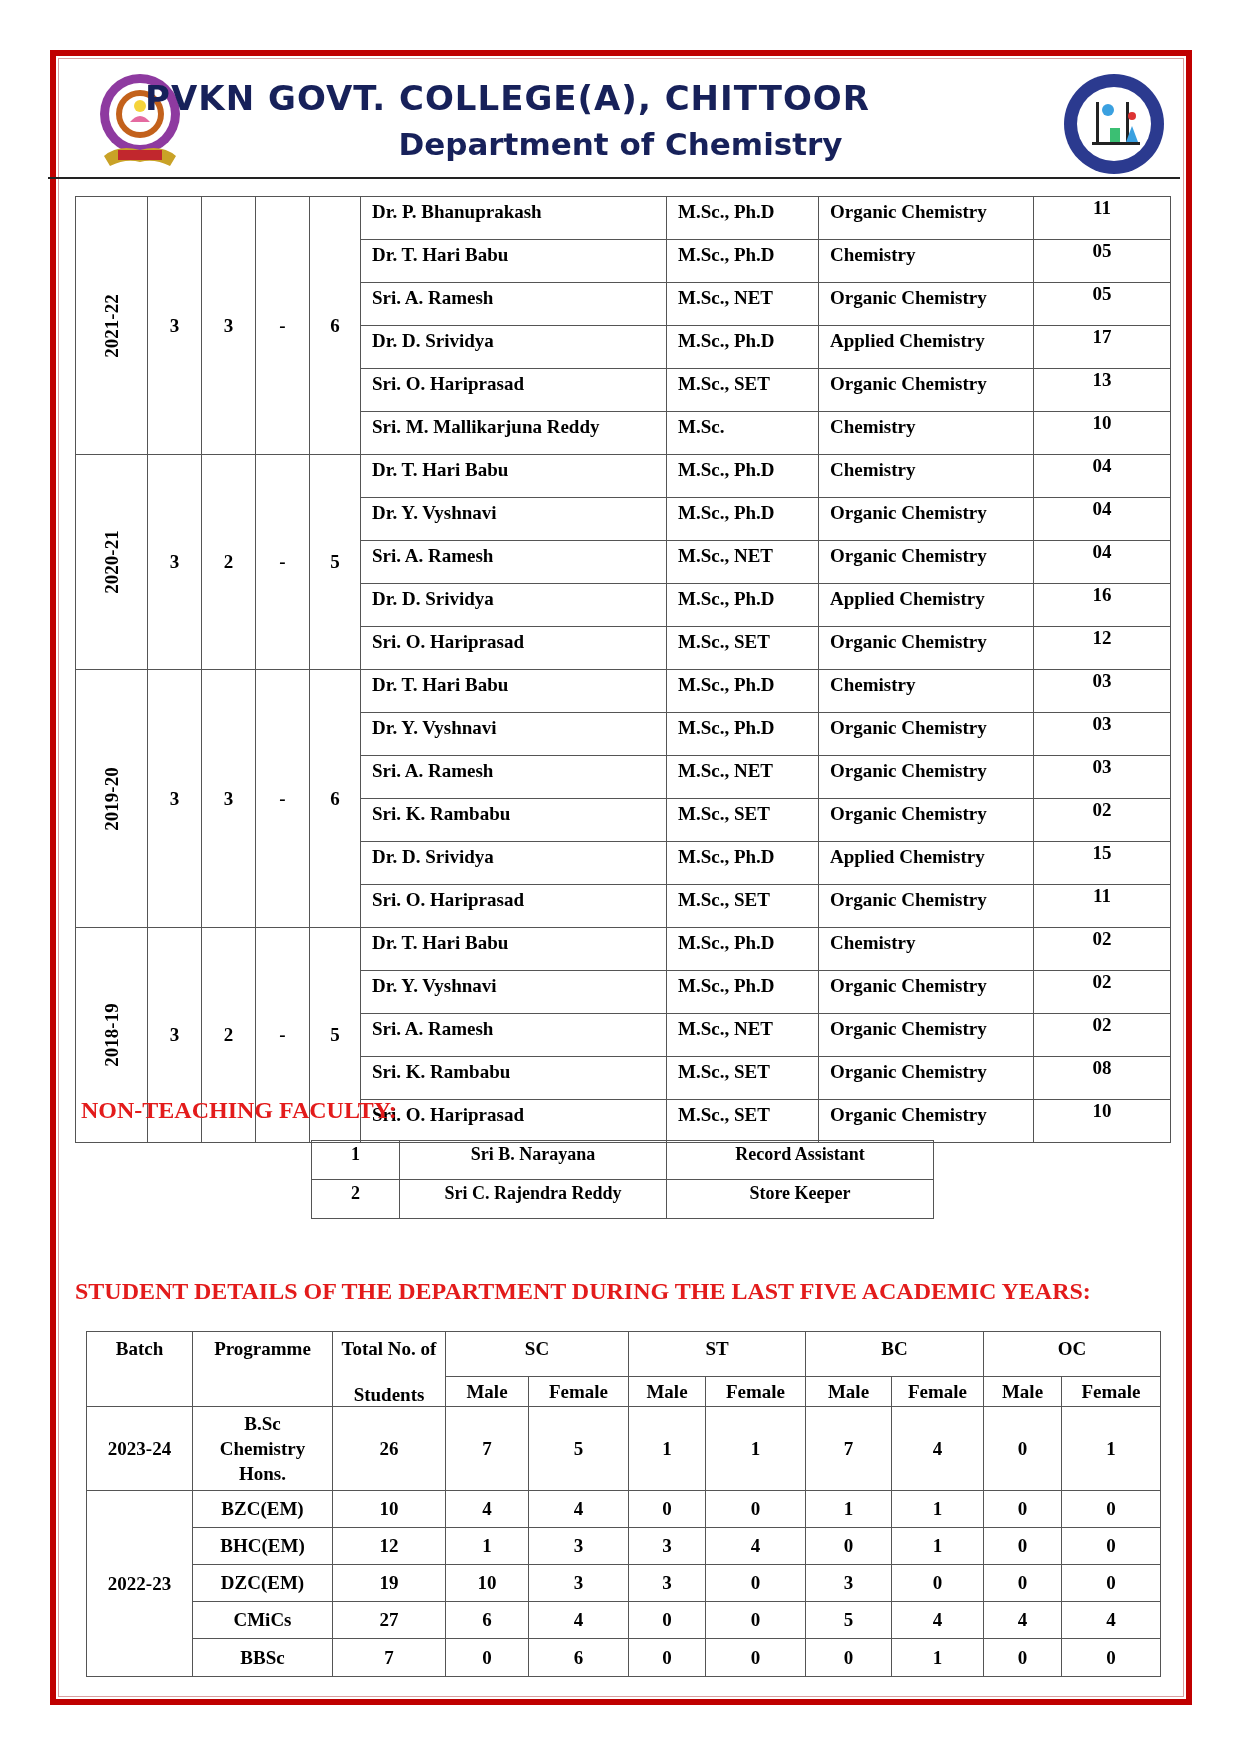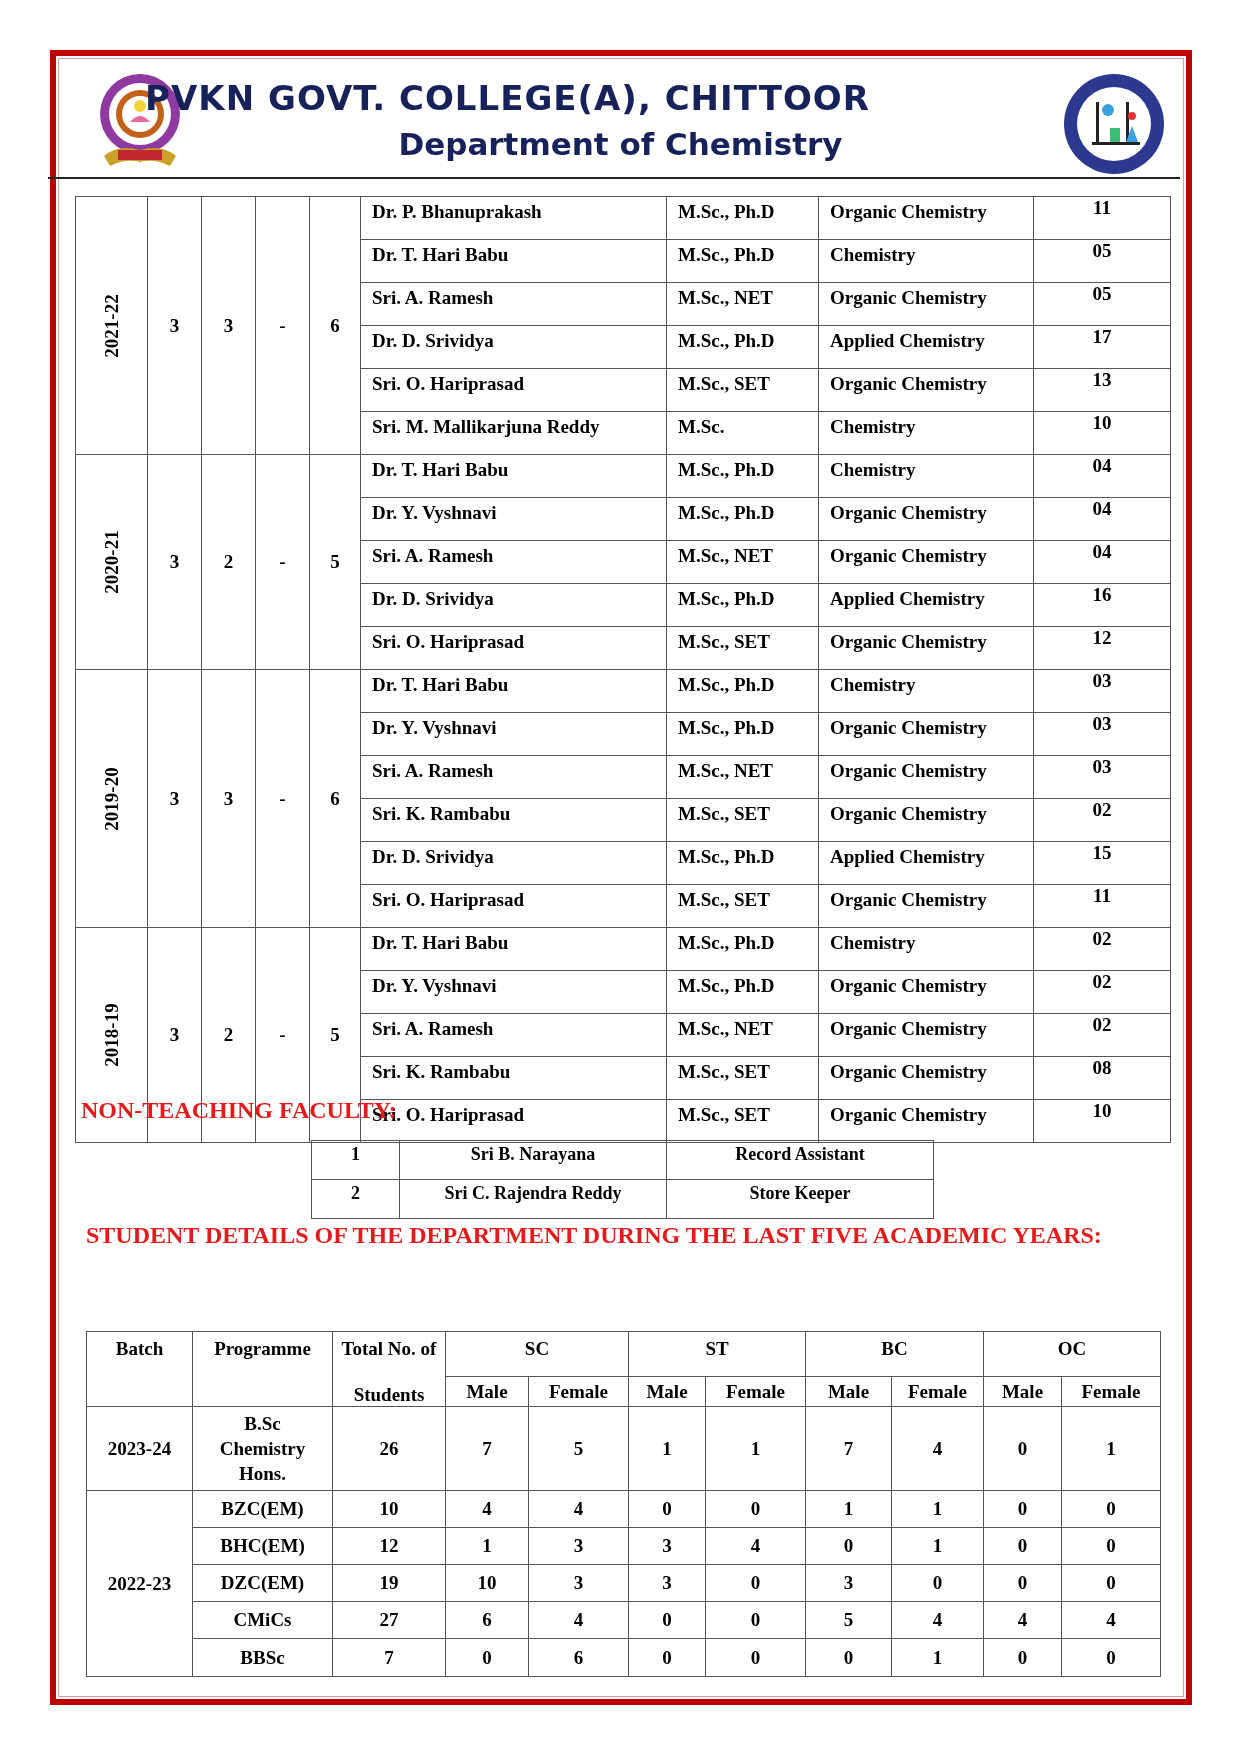--- a/index.html
+++ b/index.html
@@ -245,21 +245,21 @@
     <td>Record Assistant</td>
   </tr>
   <tr>
     <td>2</td>
     <td>Sri C. Rajendra Reddy</td>
     <td>Store Keeper</td>
   </tr>
 </tbody>
   </table>
 
-<div class="h-red" style="left:75px;top:1222px;margin-left:11px;">STUDENT DETAILS OF THE DEPARTMENT DURING THE LAST FIVE ACADEMIC YEARS:</div>
+<div class="h-red" style="left:75px;top:1278px;">STUDENT DETAILS OF THE DEPARTMENT DURING THE LAST FIVE ACADEMIC YEARS:</div>
 <table class="st">
   <colgroup>
     <col style="width:106px">
       <col style="width:140px">
       <col style="width:113px">
     <col style="width:83px">
       <col style="width:100px">
       <col style="width:77px">
       <col style="width:100px">
     <col style="width:86px">

